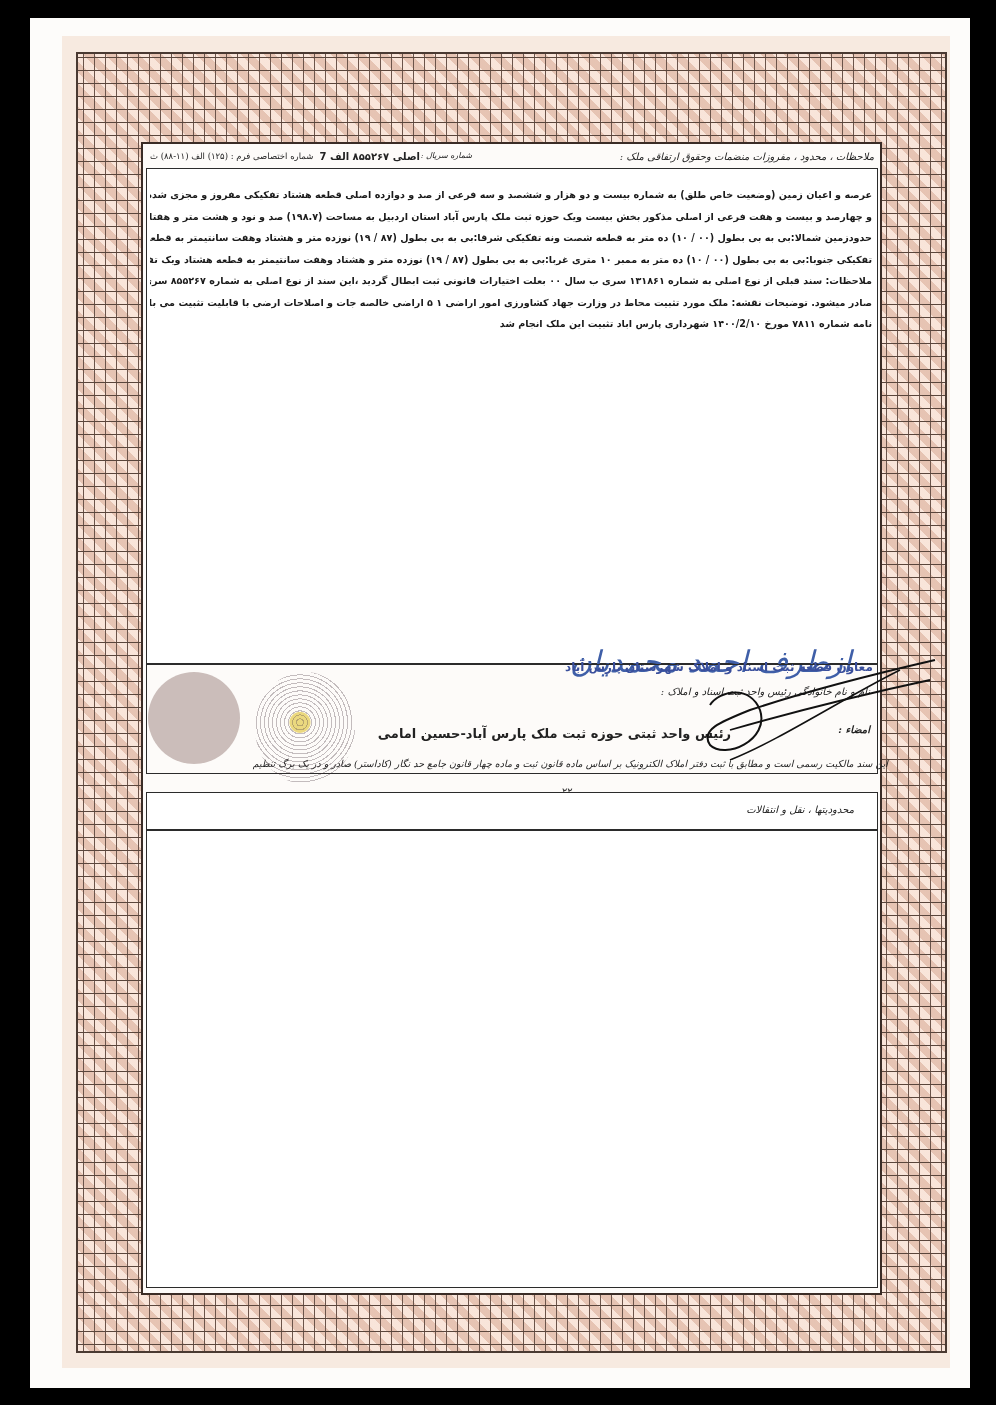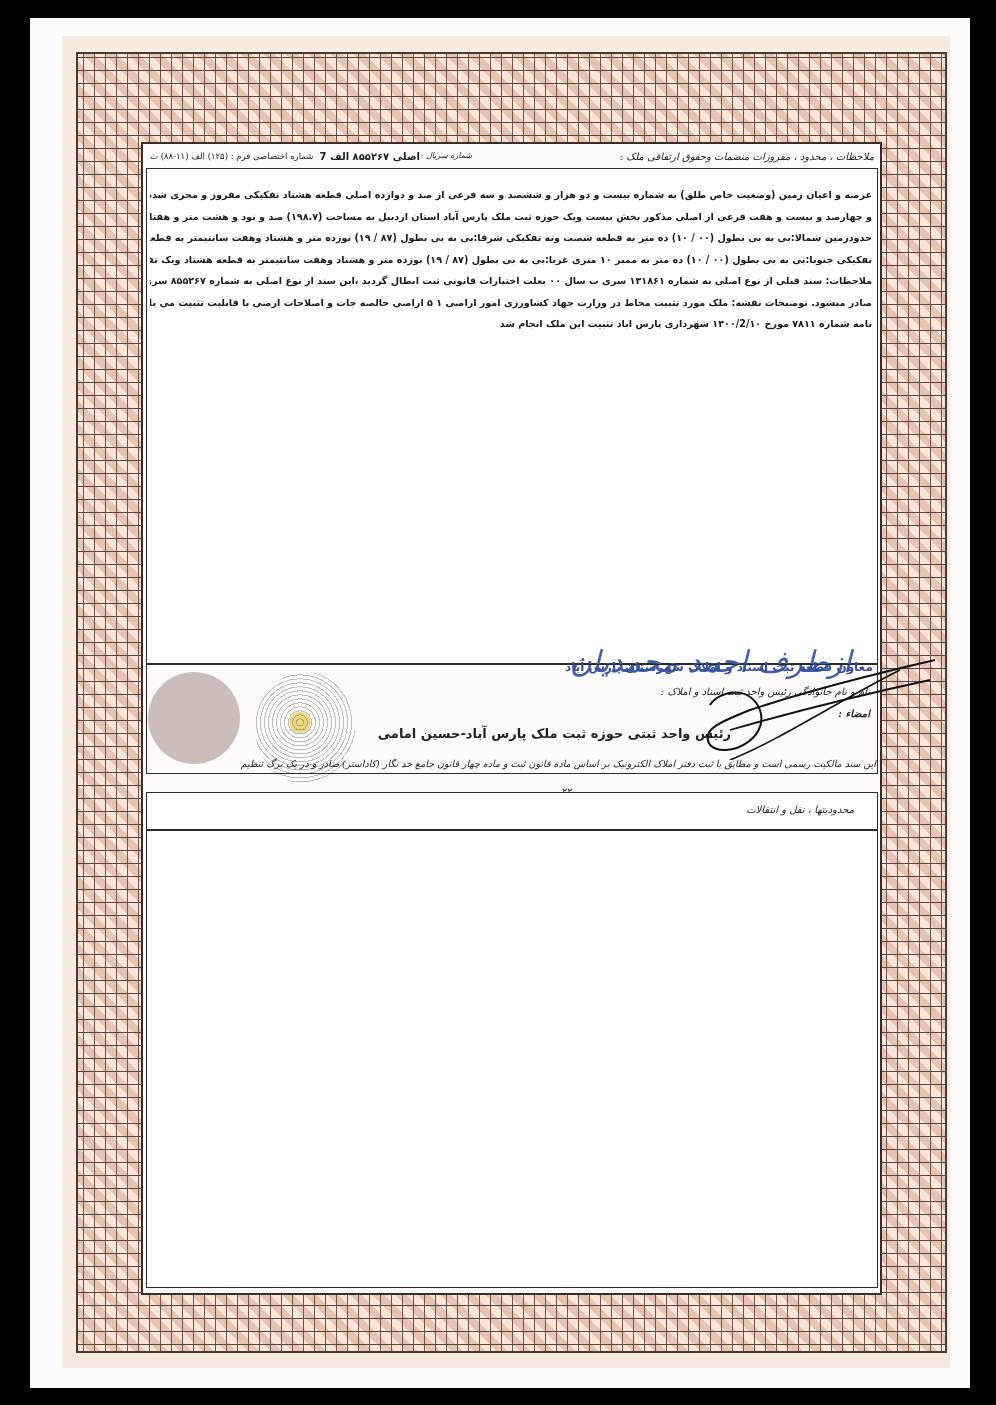--- a/index.html
+++ b/index.html
@@ -56,23 +56,23 @@
   <p>صادر میشود. توضیحات نقشه: ملک مورد تثبیت محاط در وزارت جهاد کشاورزی امور اراضی ۱ ۵ اراضی خالصه جات و اصلاحات ارضی با قابلیت تثبیت می باشد و بر اساس</p>
   <p>نامه شماره ۷۸۱۱ مورخ ۱۴۰۰/2/۱۰ شهرداری پارس اباد تثبیت این ملک انجام شد</p>
 </div>
 
 <div class="sig-hand rtl">ازطرف احمد محمدیان</div>
 
 <div class="box" style="left:146px; top:664px; width:732px; height:110px; background:transparent;"></div>
 
 <div class="stamp-blue rtl">معاون قطعه ثبت اسناد و املاک شهرستان پارس آباد</div>
 <div class="lbl rtl" style="right:126px; top:686px;">نام و نام خانوادگی رئیس واحد ثبت اسناد و املاک :</div>
-<div class="lbl rtl" style="right:126px; top:708px; font-weight:bold;">امضاء :</div>
+<div class="lbl rtl" style="right:126px; top:724px; font-weight:bold;">امضاء :</div>
 <div class="lbl rtl" style="right:265px; top:726px; font-style:normal; font-family:'DejaVu Sans',sans-serif; font-weight:bold; font-size:13px;">رئیس واحد ثبتی حوزه ثبت ملک پارس آباد-حسین امامی</div>
-<div class="lbl rtl" style="right:120px; top:758px; font-size:9.5px;">این سند مالکیت رسمی است و مطابق با ثبت دفتر املاک الکترونیک بر اساس ماده    قانون ثبت و ماده چهار قانون جامع حد نگار (کاداستر) صادر و در یک برگ تنظیم</div>
+<div class="lbl rtl" style="right:108px; top:758px; font-size:9.5px;">این سند مالکیت رسمی است و مطابق با ثبت دفتر املاک الکترونیک بر اساس ماده    قانون ثبت و ماده چهار قانون جامع حد نگار (کاداستر) صادر و در یک برگ تنظیم</div>
 
 <div class="seal"></div>
 <div class="fingerprint"></div>
 
 <svg class="scribble" viewBox="0 0 250 110">
   <path d="M245 10 C180 25 120 40 60 60 C30 72 10 80 20 95 C35 110 80 90 70 60 C60 35 30 40 20 55" fill="none" stroke="#111" stroke-width="2"></path>
   <path d="M240 30 C170 45 110 60 40 80" fill="none" stroke="#111" stroke-width="1.8"></path>
   <path d="M210 20 C150 50 90 90 40 110" fill="none" stroke="#111" stroke-width="1.6"></path>
 </svg>
 

